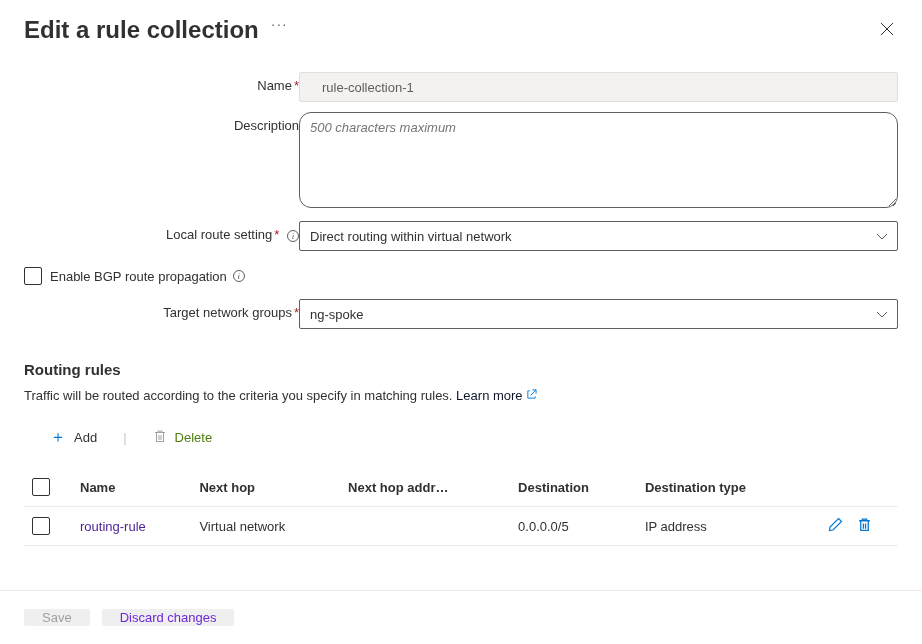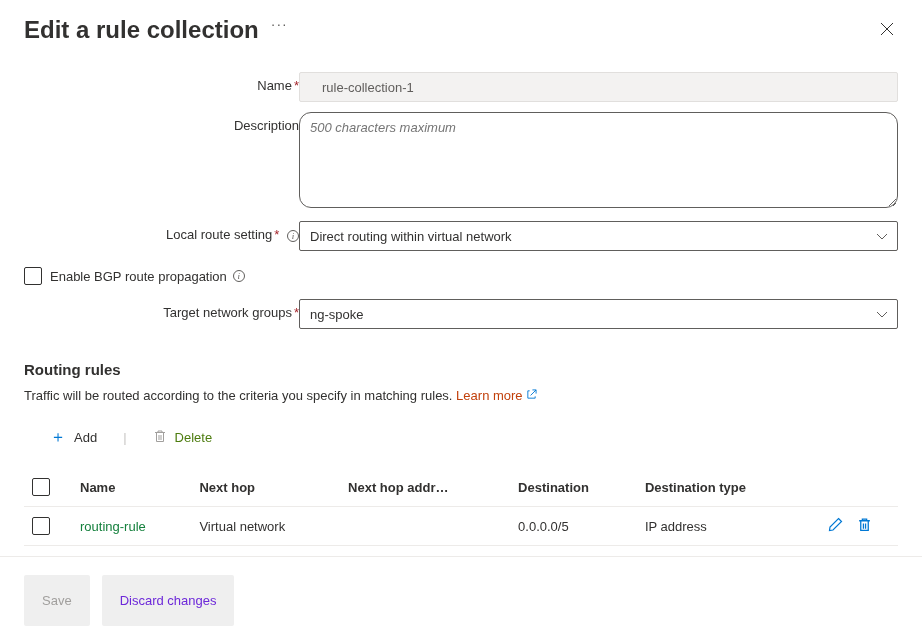--- a/index.html
+++ b/index.html
@@ -155,21 +155,21 @@
       font-weight: 600;
       margin-top: 22px;
       margin-bottom: 10px;
     }
     .section-desc {
       font-size: 13px;
       color: #323130;
       margin-bottom: 20px;
     }
     .link {
-      color: #c2410c;
+      color: #0f172a;
       text-decoration: none;
       cursor: pointer;
     }
     .ext-icon {
       display: inline-block;
       color: #0078d4;
       margin-left: 3px;
     }
     .toolbar {
       display: flex;
@@ -226,21 +226,21 @@
       padding-left: 24px;
     }
     .row-checkbox {
       width: 18px;
       height: 18px;
       border: 1px solid #323130;
       border-radius: 2px;
       cursor: pointer;
     }
     .rule-link {
-      color: #15803d;
+      color: #4c1d95;
       cursor: pointer;
     }
     .row-actions {
       display: flex;
       gap: 14px;
       justify-content: flex-end;
       padding-right: 18px;
     }
     .edit-icon, .delete-icon {
       color: #0078d4;
@@ -250,21 +250,21 @@
       margin-top: auto;
       display: flex;
       gap: 12px;
       padding: 18px 0 18px 0;
       border-top: 1px solid #edebe9;
       margin-left: -24px;
       margin-right: -24px;
       padding-left: 24px;
     }
     .btn {
-      padding: 18px 18px;
+      padding: 1px 18px;
       font-size: 13px;
       border: none;
       border-radius: 2px;
       cursor: pointer;
     }
     .btn-primary {
       background: #efefef;
       color: #a19f9d;
     }
     .btn-secondary {

